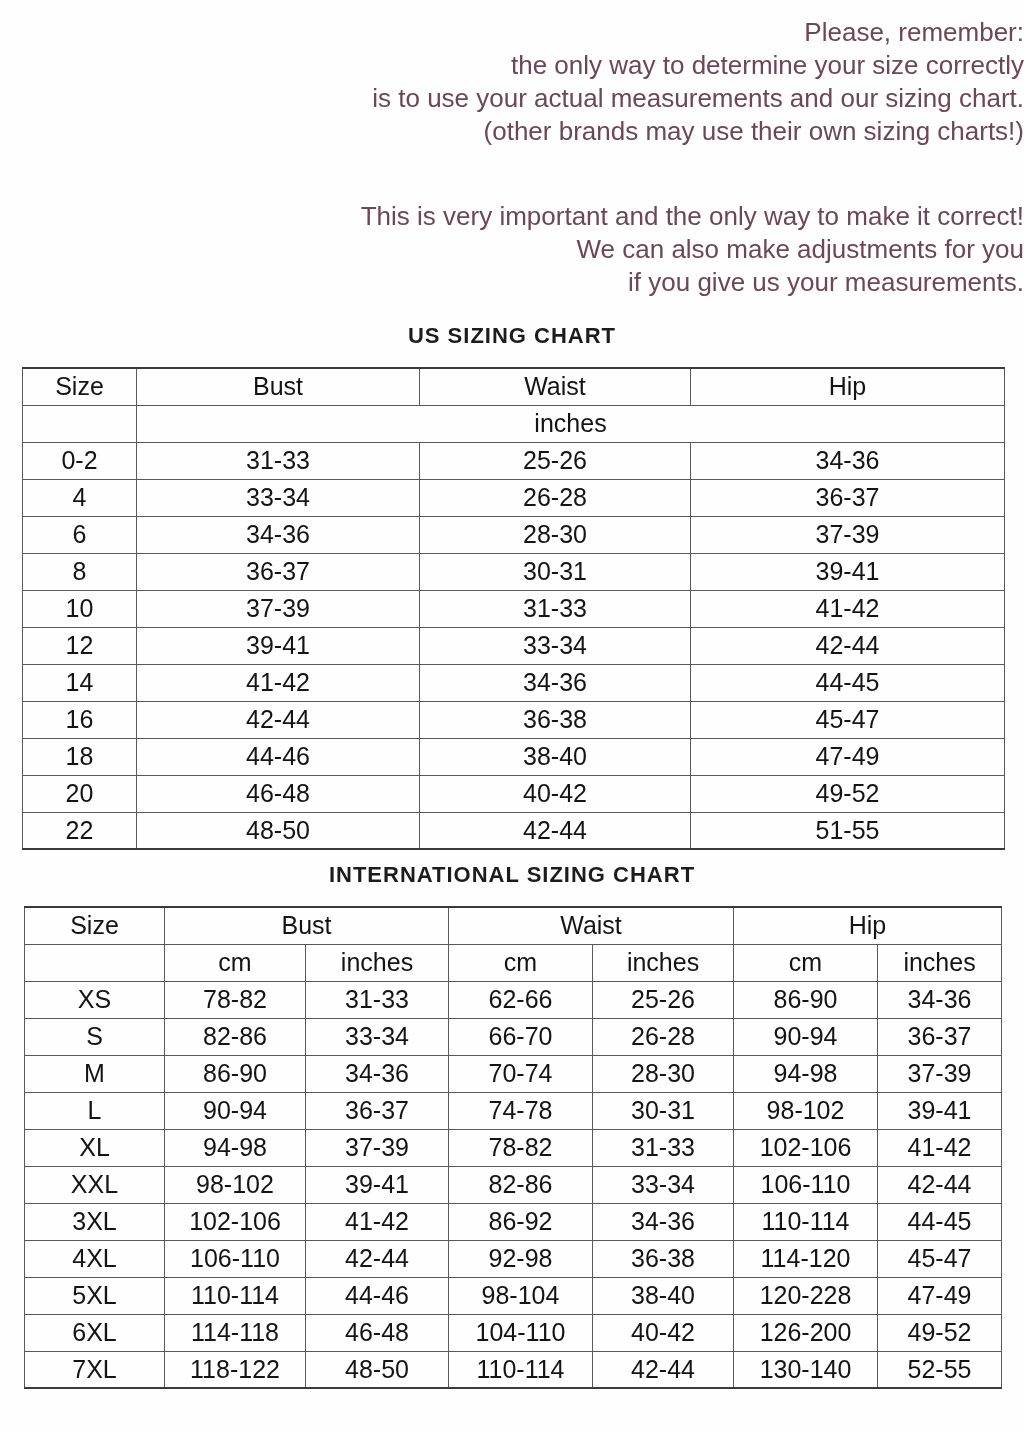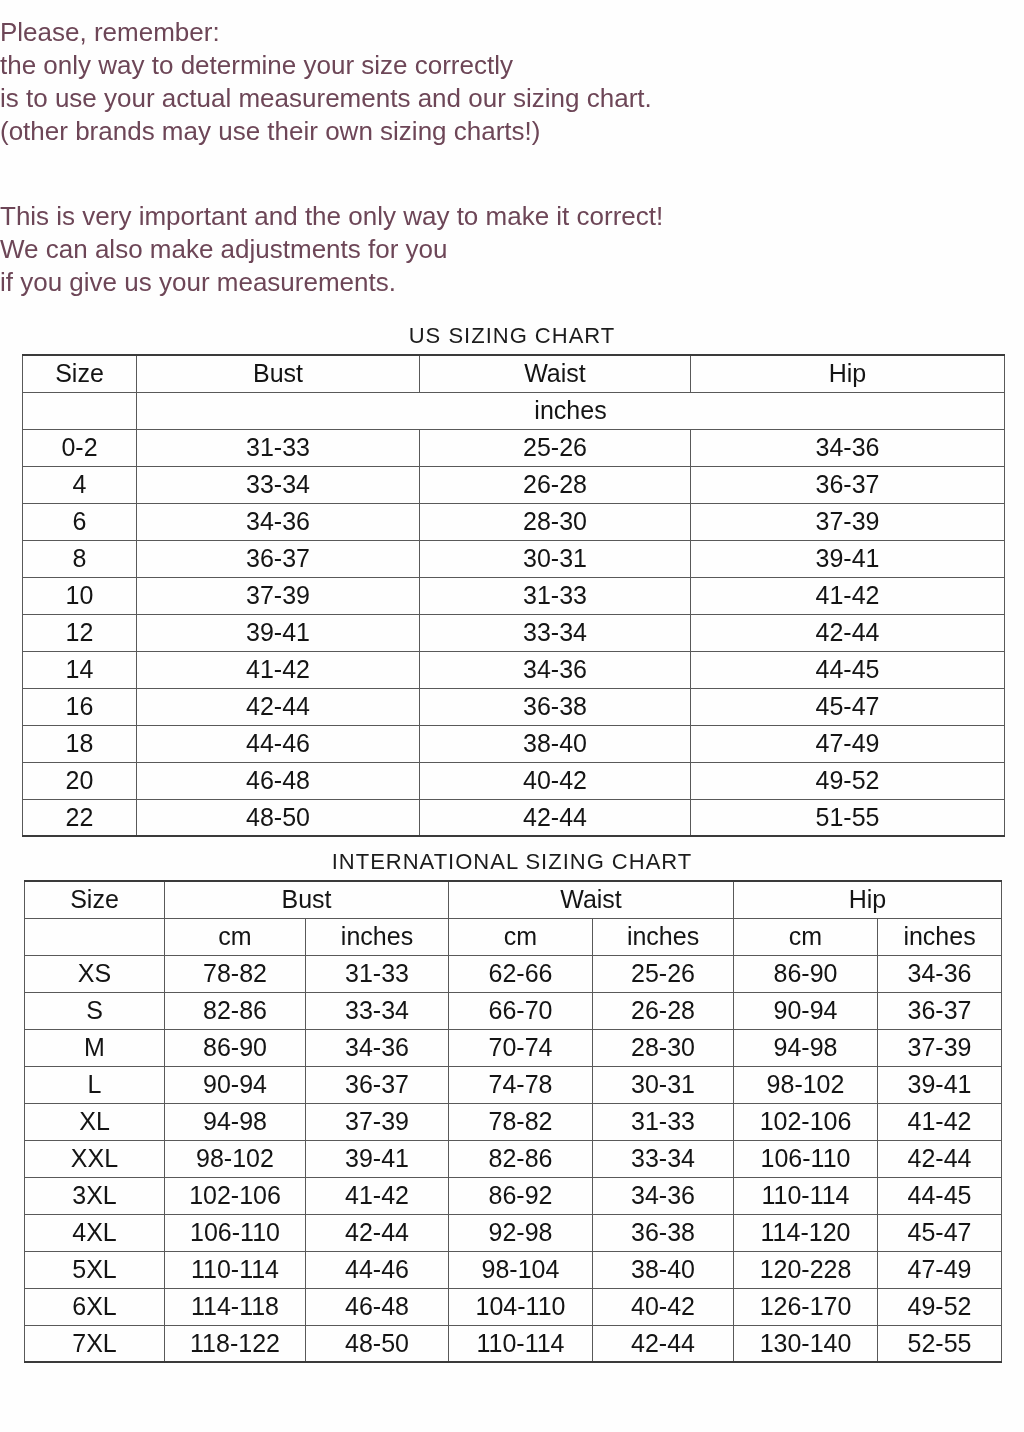--- a/index.html
+++ b/index.html
@@ -7,45 +7,45 @@
     margin: 0; padding: 0;
     width: 1024px; height: 1432px;
     background: #fefefe;
     font-family: "Liberation Sans", sans-serif;
   }
   .page { width: 1024px; height: 1432px; overflow: hidden; }
 
   
   .intro {
     padding-top: 16px;
-    text-align: left;
+    text-align: right;
     color: #6d4657;
     font-size: 26px;
     font-weight: 300;
     line-height: 33px;
   }
   .intro .para2 { margin-top: 52px; }
   .intro div { white-space: nowrap; }
 
   
   .chart-title {
     text-align: center;
     color: #1c1c1c;
     font-size: 22px;
     letter-spacing: 1px;
-    font-weight: 400;
+    font-weight: 700;
   }
   .title-us   { margin-top: 24px; }
   .title-intl { margin-top: 12px; }
 
   
   table {
     border-collapse: collapse;
     table-layout: fixed;
-    margin-top: 5px;
+    margin-top: 18px;
     color: #141414;
     font-size: 25px;
   }
   .us-table   { margin-left: 22px; width: 982px; }
   .intl-table { margin-left: 24px; width: 977px; }
 
   th, td {
     border: 1px solid #595959;
     text-align: center;
     vertical-align: middle;
@@ -289,21 +289,21 @@
           <td>38-40</td>
           <td>120-228</td>
           <td>47-49</td>
         </tr>
         <tr>
           <td>6XL</td>
           <td>114-118</td>
           <td>46-48</td>
           <td>104-110</td>
           <td>40-42</td>
-          <td>126-170</td>
+          <td>126-200</td>
           <td>49-52</td>
         </tr>
         <tr>
           <td>7XL</td>
           <td>118-122</td>
           <td>48-50</td>
           <td>110-114</td>
           <td>42-44</td>
           <td>130-140</td>
           <td>52-55</td>

